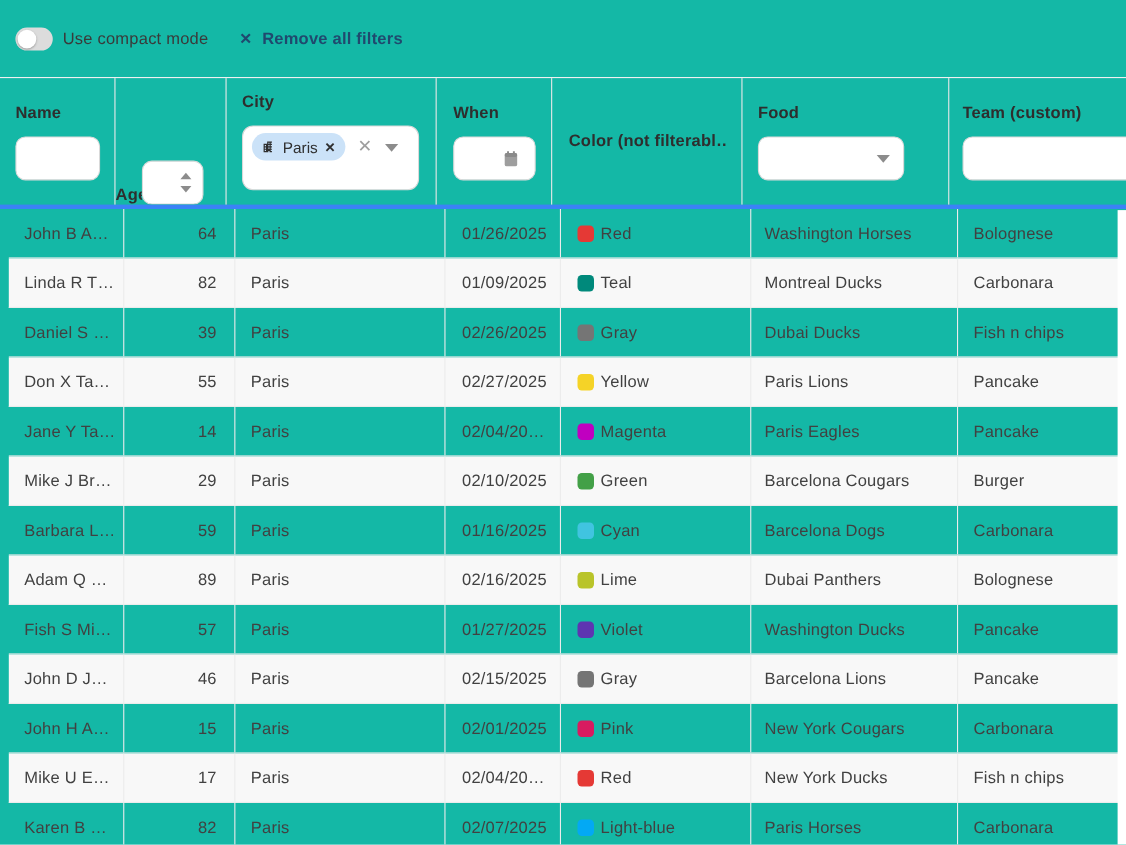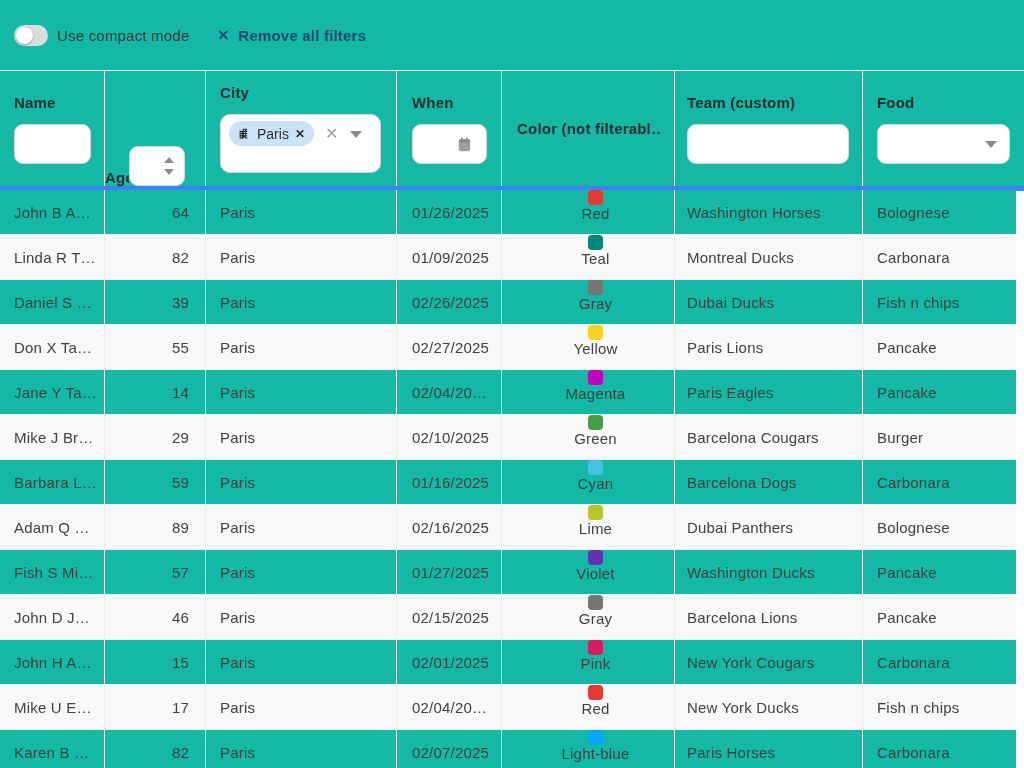--- a/index.html
+++ b/index.html
@@ -40,30 +40,30 @@
   .chip { height:25px; border-radius:13px; background:#cbe2f8; display:inline-flex; align-items:center; gap:6px; padding:0 9px; font-size:14px; color:#303030; flex:0 0 auto; }
   .chip svg { display:block; }
   .chip-x { font-size:12px; font-weight:700; color:#2f2f2f; cursor:pointer; }
   .ms-clear { color:#9e9e9e; font-size:16px; margin-left:11px; margin-top:5px; cursor:pointer; line-height:16px; }
   .caret { width:0; height:0; border-left:6px solid transparent; border-right:6px solid transparent; border-top:7px solid #8c8c8c; cursor:pointer; }
   .city-box .caret { margin-left:12px; margin-top:10px; }
   .when-input { width:75px; display:flex; align-items:center; justify-content:flex-end; padding-right:13px; }
   .team-input { width:162px; }
   .food-select { width:133px; display:flex; align-items:center; justify-content:flex-end; padding-right:12px; cursor:pointer; }
   
-  .tbody { height:578px; overflow:hidden; }
+  .tbody { height:578px; overflow:hidden;padding-left:8px; }
   .row { height:45px; border-bottom:1px solid #ececec; align-items:center; font-size:15px; color:#414141; letter-spacing:.2px; }
   .row:nth-child(even) { background:#f8f8f8; }
   .cell { border-right:1px solid #ececec; height:100%; display:flex; align-items:center; overflow:hidden; white-space:nowrap; }
   .cell:last-child { border-right:none; }
   .c-name { padding-left:14px; }
   .c-age { justify-content:flex-end; padding-right:16px; }
   .c-city { padding-left:14px; }
   .c-when { padding-left:15px; }
-  .c-color { padding-left:15px; gap:0;flex-direction:column; }
+  .c-color { padding-left:15px; gap:6px; }
   .c-team { padding-left:12px; }
   .c-food { padding-left:14px; }
   .swatch { width:15px; height:15px; border-radius:4px; flex:0 0 auto; }
   .gutter { position:absolute; top:191px; right:0; width:8px; bottom:0; background:#fff; }
 </style>
 </head>
 <body>
 
 <div class="app">
 
@@ -116,32 +116,32 @@
             <rect x="4" y="4.5" width="16" height="17" rx="2.5" fill="#9e9e9e"></rect>
             <rect x="4" y="4.5" width="16" height="5" rx="2.5" fill="#8a8a8a"></rect>
           </svg>
       </div>
     </div>
 
     <div class="hcell h-color">
       <div class="hlabel">Color (not filterabl…</div>
     </div>
 
-    <div class="hcell h-team">
-      <div class="hlabel">Team (custom)</div>
-      <div class="finput team-input"></div>
-    </div>
-
     <div class="hcell">
       <div class="hlabel">Food</div>
       <div class="finput food-select">
         <span class="caret"></span>
       </div>
     </div>
 
+    <div class="hcell h-team">
+      <div class="hlabel">Team (custom)</div>
+      <div class="finput team-input"></div>
+    </div>
+
   </div>
 
   <div class="tbody">
   <div class="row">
     <div class="cell c-name">John B A…</div>
     <div class="cell c-age">64</div>
     <div class="cell c-city">Paris</div>
     <div class="cell c-when">01/26/2025</div>
     <div class="cell c-color">
       <span class="swatch" style="background: rgb(229, 57, 53);"></span>

